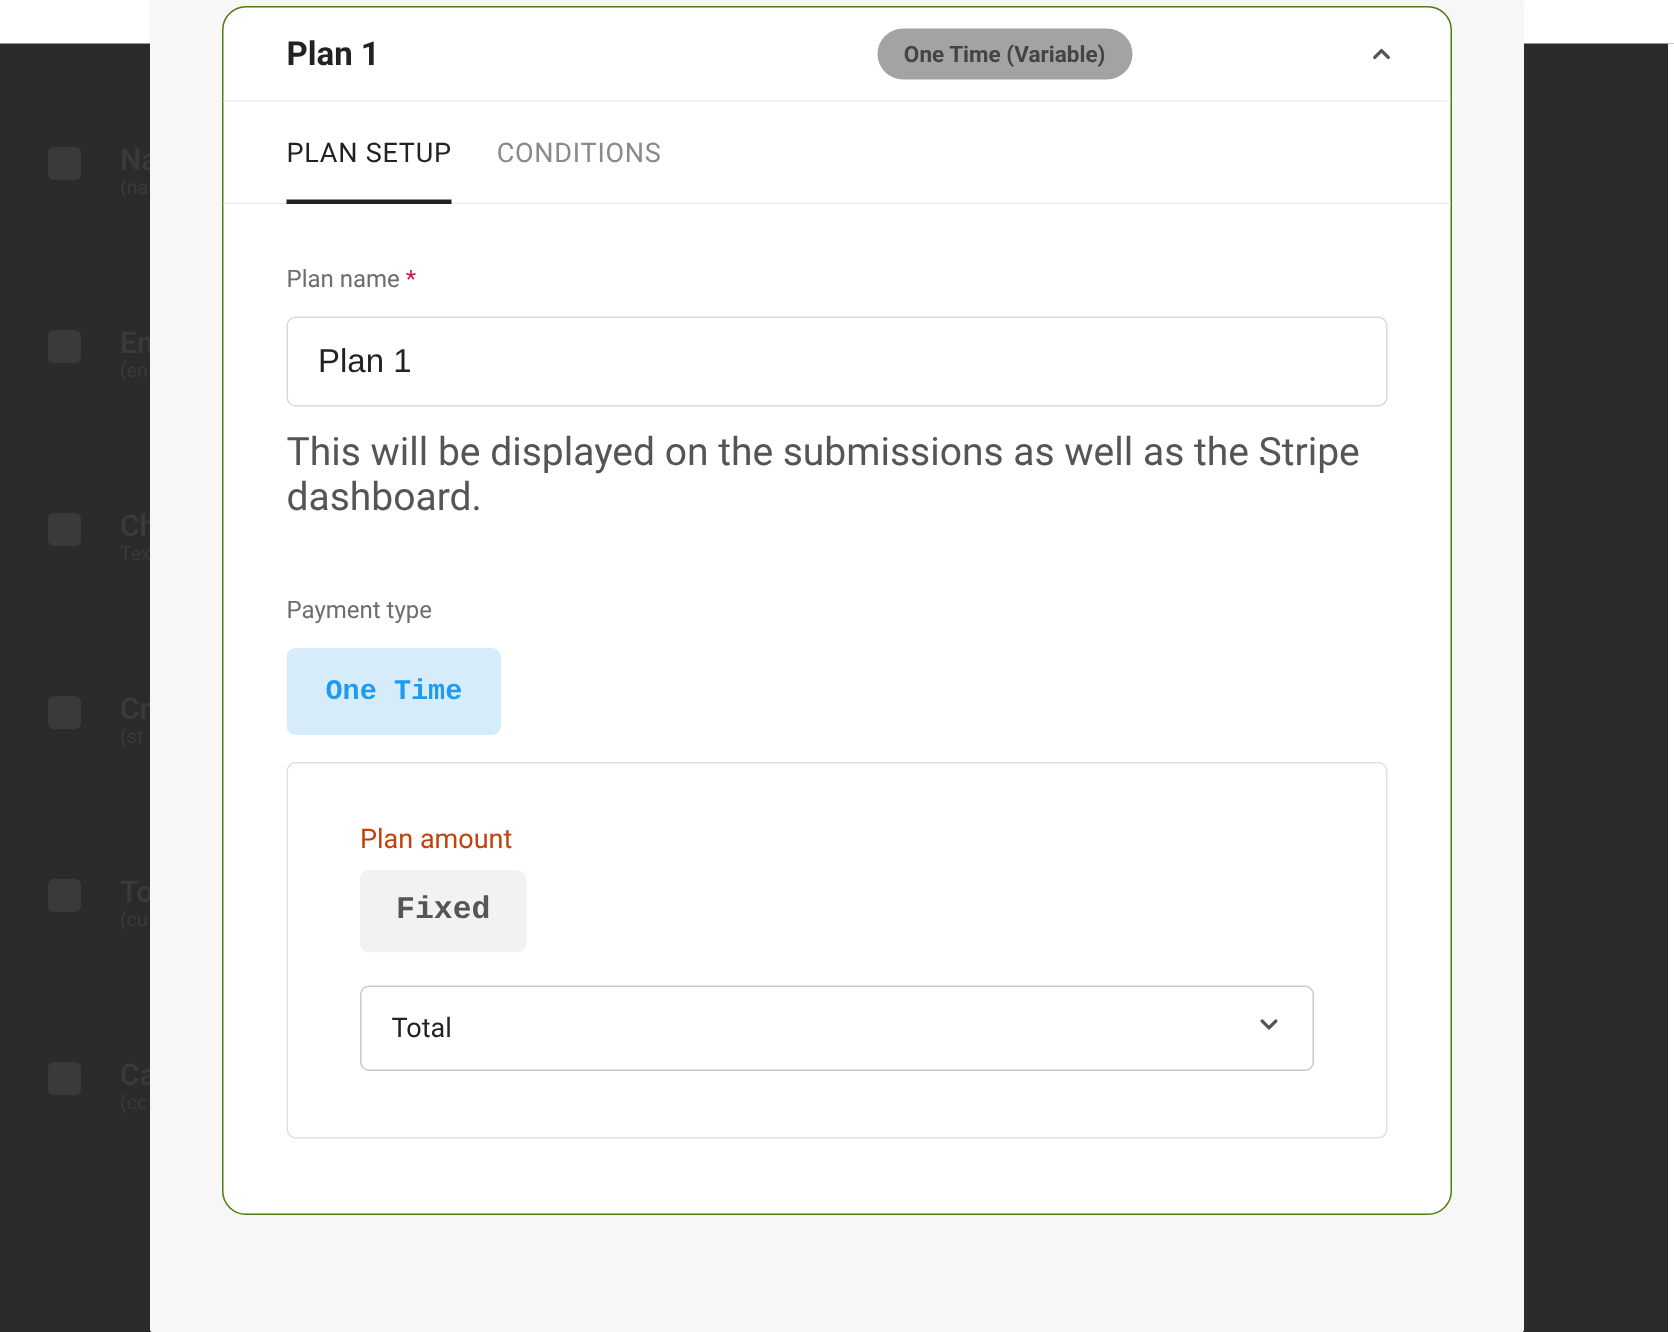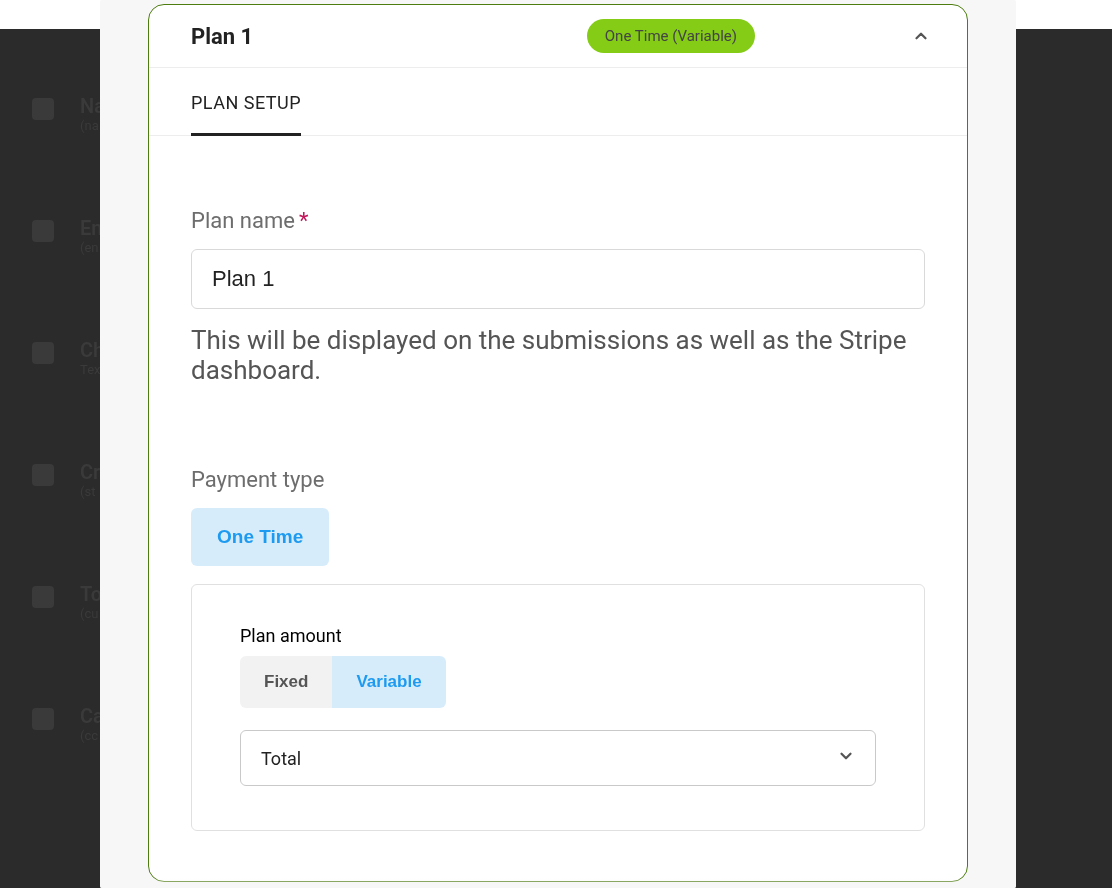--- a/index.html
+++ b/index.html
@@ -82,24 +82,24 @@
     gap: 16px;
   }
   .panel-title {
     font-size: 22px;
     font-weight: 700;
     color: #222;
     flex: 0 0 auto;
   }
   .panel-spacer { flex: 1 1 auto; }
   .pill {
-    background: #84cc16;
+    background: #a3a3a3;
     color: #444;
     font-size: 15px;
-    font-weight: 400;
+    font-weight: 700;
     padding: 8px 18px;
     border-radius: 20px;
     white-space: nowrap;
     margin-right: 140px;
   }
   .chevron-up {
     width: 20px; height: 20px;
     display: inline-flex; align-items: center; justify-content: center;
     color: #555;
   }
@@ -129,24 +129,23 @@
     position: absolute;
     left: 0; right: 0; bottom: -1px;
     height: 3px;
     background: #222;
   }
 
   .form {
     padding: 40px 42px 50px 42px;
   }
   .label-row {
-    font-size: 22px;
+    font-size: 16px;
     color: #6d6d6d;
     margin-bottom: 16px;
-    margin-top: 32px;
   }
   .req { color: #c2185b; margin-left: 4px; }
   .text-input {
     width: 100%;
     padding: 16px 20px;
     font-size: 22px;
     color: #222;
     border: 1px solid #d9d9d9;
     border-radius: 6px;
     background: #fff;
@@ -167,20 +166,21 @@
     padding: 18px 26px;
     font-size: 19px;
     font-weight: 600;
     background: #f2f2f2;
     color: #555;
     cursor: pointer;
     display: inline-flex;
     align-items: flex-start;
     gap: 10px;
     border: none;
+    font-family: Liberation Mono, monospace;
   }
   .seg-btn.active {
     background: #d6ecfb;
     color: #1e9bf0;
   }
   .pro-badge {
     background: #9c27b0;
     color: #fff;
     font-size: 11px;
     font-weight: 700;
@@ -190,29 +190,29 @@
   }
 
   .amount-box {
     margin-top: 18px;
     border: 1px solid #e0e0e0;
     border-radius: 6px;
     padding: 40px 48px 44px 48px;
   }
   .amount-box .sub-label {
     font-size: 18px;
-    color: #000000;
+    color: #c2410c;
     margin-bottom: 10px;
   }
   .amount-box .sub-help {
     font-size: 19px;
     color: #555;
     margin-bottom: 24px;
   }
-  .seg-sm .seg-btn { padding: 16px 24px; font-size: 17px; }
+  .seg-sm .seg-btn { padding: 16px 24px; font-size: 21px; }
 
   .select {
     margin-top: 22px;
     width: 100%;
     max-width: 640px;
     border: 1px solid #c9c9c9;
     border-radius: 6px;
     padding: 16px 20px;
     font-size: 18px;
     color: #222;
@@ -282,20 +282,21 @@
       <div class="pill">One Time (Variable)</div>
       <span class="chevron-up">
         <svg viewBox="0 0 24 24" fill="none" stroke="currentColor" stroke-width="3" stroke-linecap="round" stroke-linejoin="round">
             <polyline points="6 15 12 9 18 15"></polyline>
           </svg>
       </span>
     </div>
 
     <div class="tabs">
       <div class="tab active">PLAN SETUP</div>
+      <div class="tab">CONDITIONS</div>
     </div>
 
     <div class="form">
       <div class="label-row">
         <span>Plan name</span><span class="req">*</span>
       </div>
       <input class="text-input" type="text" value="Plan 1" style="">
       <div class="help">This will be displayed on the submissions as well as the Stripe dashboard.</div>
 
       <div class="section-gap"></div>
@@ -305,23 +306,20 @@
         <button class="seg-btn active">
           <span>One Time</span>
         </button>
       </div>
 
       <div class="amount-box">
         <div class="sub-label">Plan amount</div>
         <div class="seg-group seg-sm">
           <button class="seg-btn">
             <span>Fixed</span>
-          </button>
-          <button class="seg-btn active">
-            <span>Variable</span>
           </button>
         </div>
         <div class="select">
           <span>Total</span>
           <span class="chev">
             <svg viewBox="0 0 24 24" fill="none" stroke="currentColor" stroke-width="3" stroke-linecap="round" stroke-linejoin="round">
                 <polyline points="6 9 12 15 18 9"></polyline>
               </svg>
           </span>
         </div>

